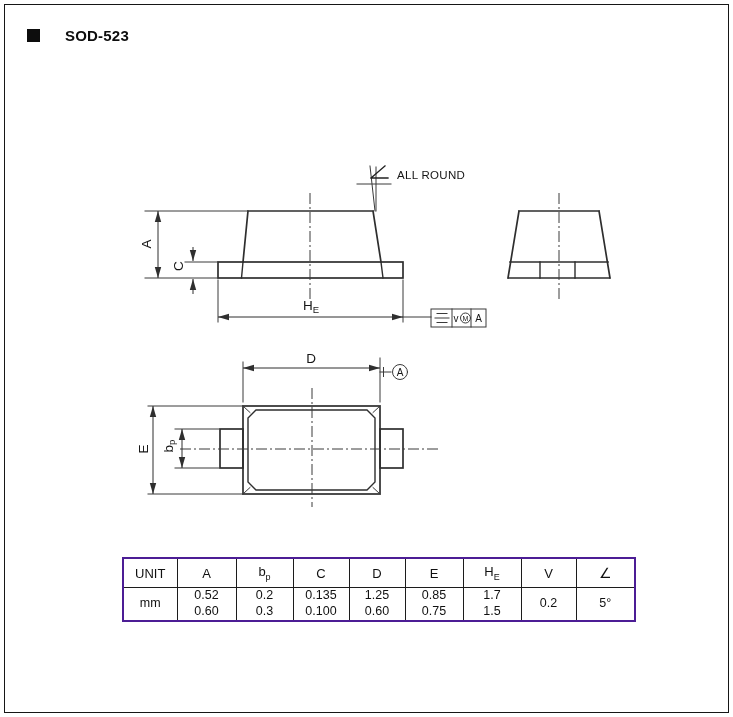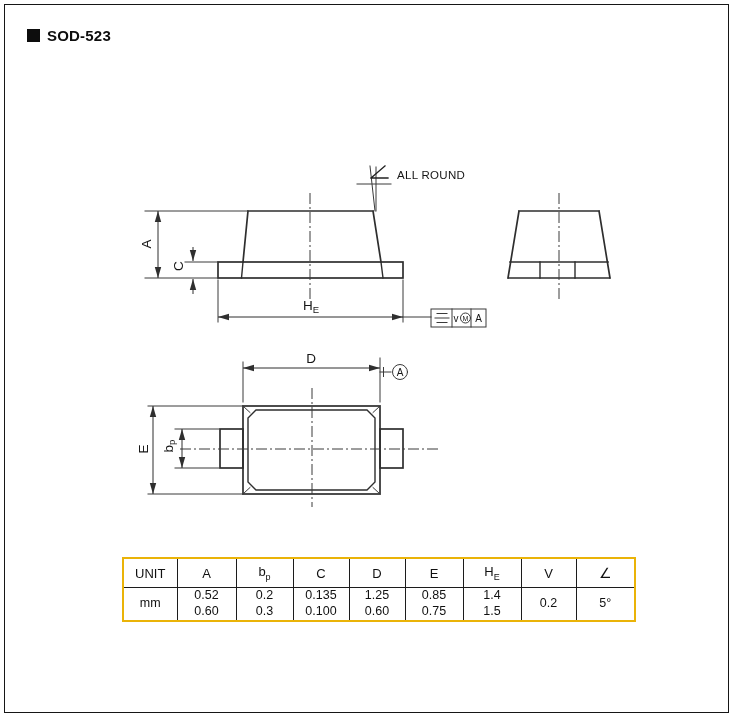--- a/index.html
+++ b/index.html
@@ -5,21 +5,21 @@
   html,body{margin:0;padding:0;background:#fff;}
   .page{
     position:relative;width:733px;height:717px;background:#ffffff;
     font-family:"Liberation Sans", sans-serif;color:#111;overflow:hidden;
   }
   .page-frame{
     position:absolute;left:4px;top:4px;right:4px;bottom:4px;
     border:1.5px solid #161616;pointer-events:none;
   }
   .title-row{
-    position:absolute;left:27px;top:27px;display:flex;align-items:center;gap:7px;
+    position:absolute;left:27px;top:27px;display:flex;align-items:center;gap:25px;
   }
   .bullet-square{width:13px;height:13px;background:#0d0d0d;display:inline-block;}
   .title-text{font-size:15px;font-weight:bold;letter-spacing:0.2px;color:#0d0d0d;}
 
   svg.drawing{position:absolute;left:0;top:0;}
   .obj{stroke:#2e2e2e;stroke-width:1.7;fill:none;stroke-linecap:square;}
   .obj2{stroke:#2e2e2e;stroke-width:1.4;fill:none;stroke-linecap:square;}
   .thin{stroke:#3a3a3a;stroke-width:1;fill:none;stroke-linecap:square;}
   .dim{stroke:#2f2f2f;stroke-width:1;fill:none;}
   .cl{stroke:#3a3a3a;stroke-width:1;fill:none;stroke-dasharray:11 3 2 3;}
@@ -27,21 +27,21 @@
   svg text{fill:#161616;font-family:"Liberation Sans", sans-serif;}
   .dimtxt{font-size:13.5px;}
   .subtxt{font-size:9.5px;}
   .notetxt{font-size:11.5px;letter-spacing:0.3px;}
   .fcftxt{font-size:10px;}
   .fcfm{font-size:7px;}
 
   table.dims{
     position:absolute;left:122px;top:557px;
     border-collapse:collapse;table-layout:fixed;
-    border:2px solid #eab308;background:#fff;padding-left:12px;
+    border:2px solid #4c1d95;background:#fff;padding-left:12px;
   }
   table.dims th, table.dims td{
     border:1px solid #1c1c1c;text-align:center;vertical-align:middle;
     padding:0;font-weight:normal;color:#111;
   }
   table.dims th{height:28px;font-size:13px;}
   table.dims td{height:32px;font-size:12.5px;line-height:1.25;white-space:pre-line;}
   table.dims sub{font-size:9px;}
   .angle-head{font-size:14px;}
 </style>
@@ -159,20 +159,20 @@
         <td>0.52
 0.60</td>
         <td>0.2
 0.3</td>
         <td>0.135
 0.100</td>
         <td>1.25
 0.60</td>
         <td>0.85
 0.75</td>
-        <td>1.4
+        <td>1.7
 1.5</td>
         <td>0.2</td>
         <td>5°</td>
       </tr>
     </tbody>
   </table>
 </div>
 
 </body></html>

